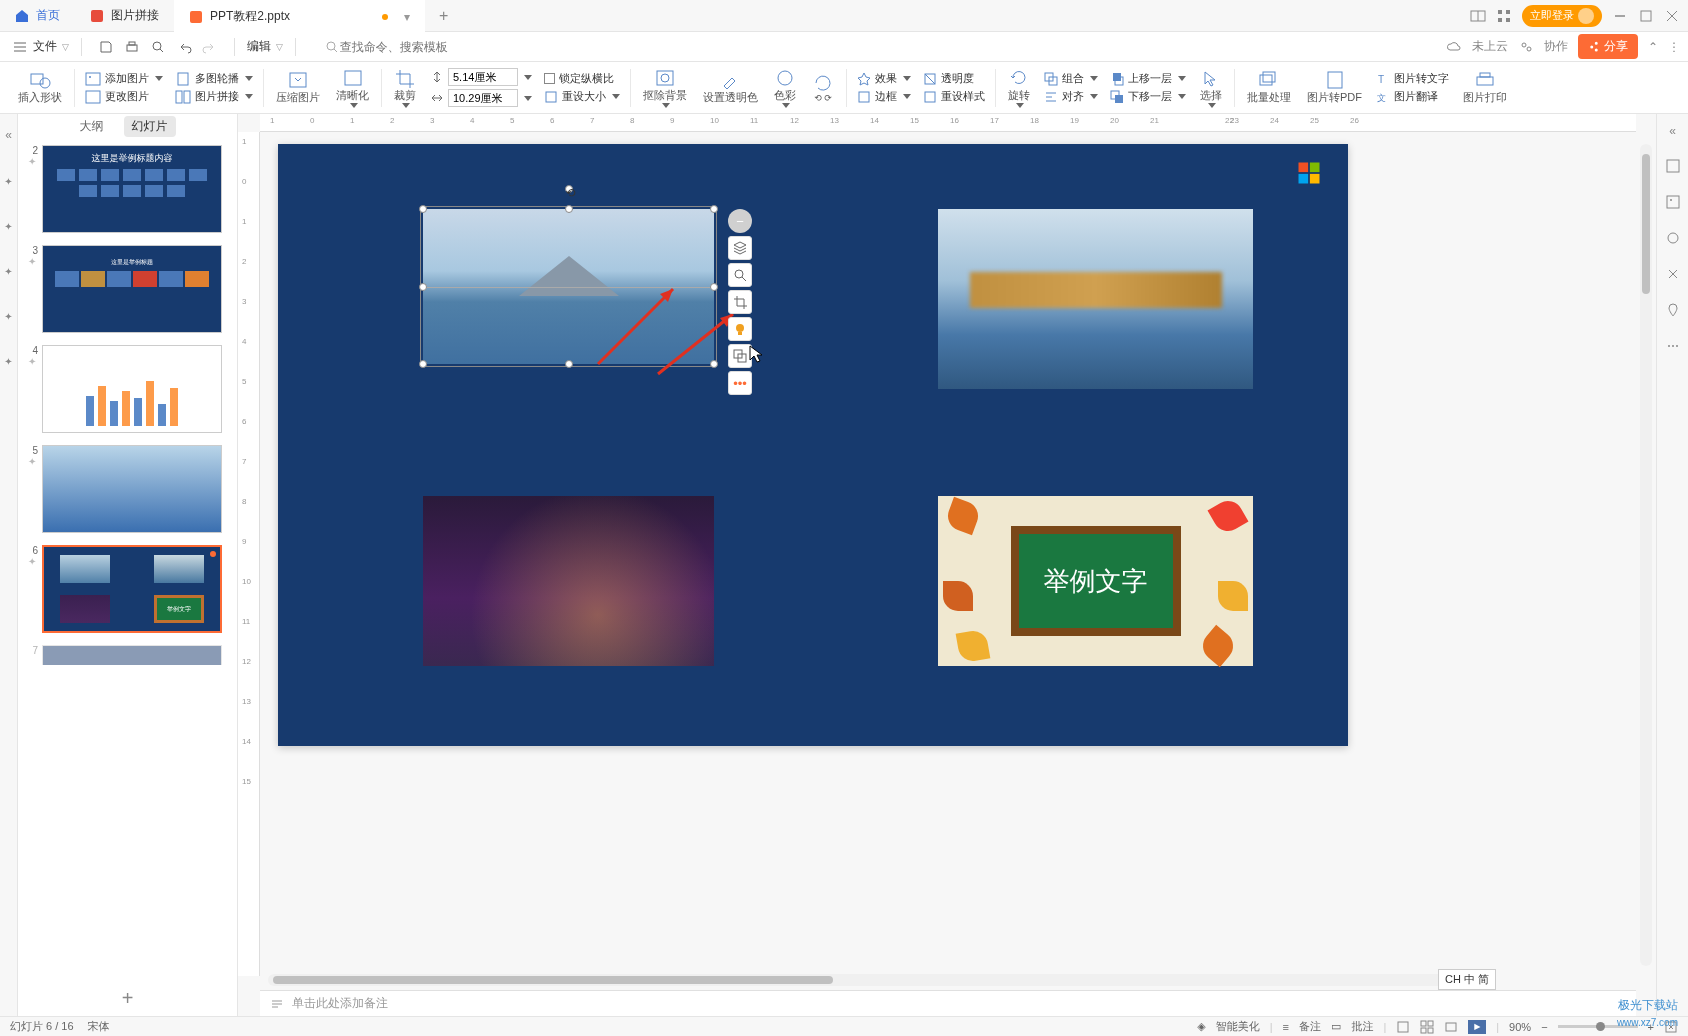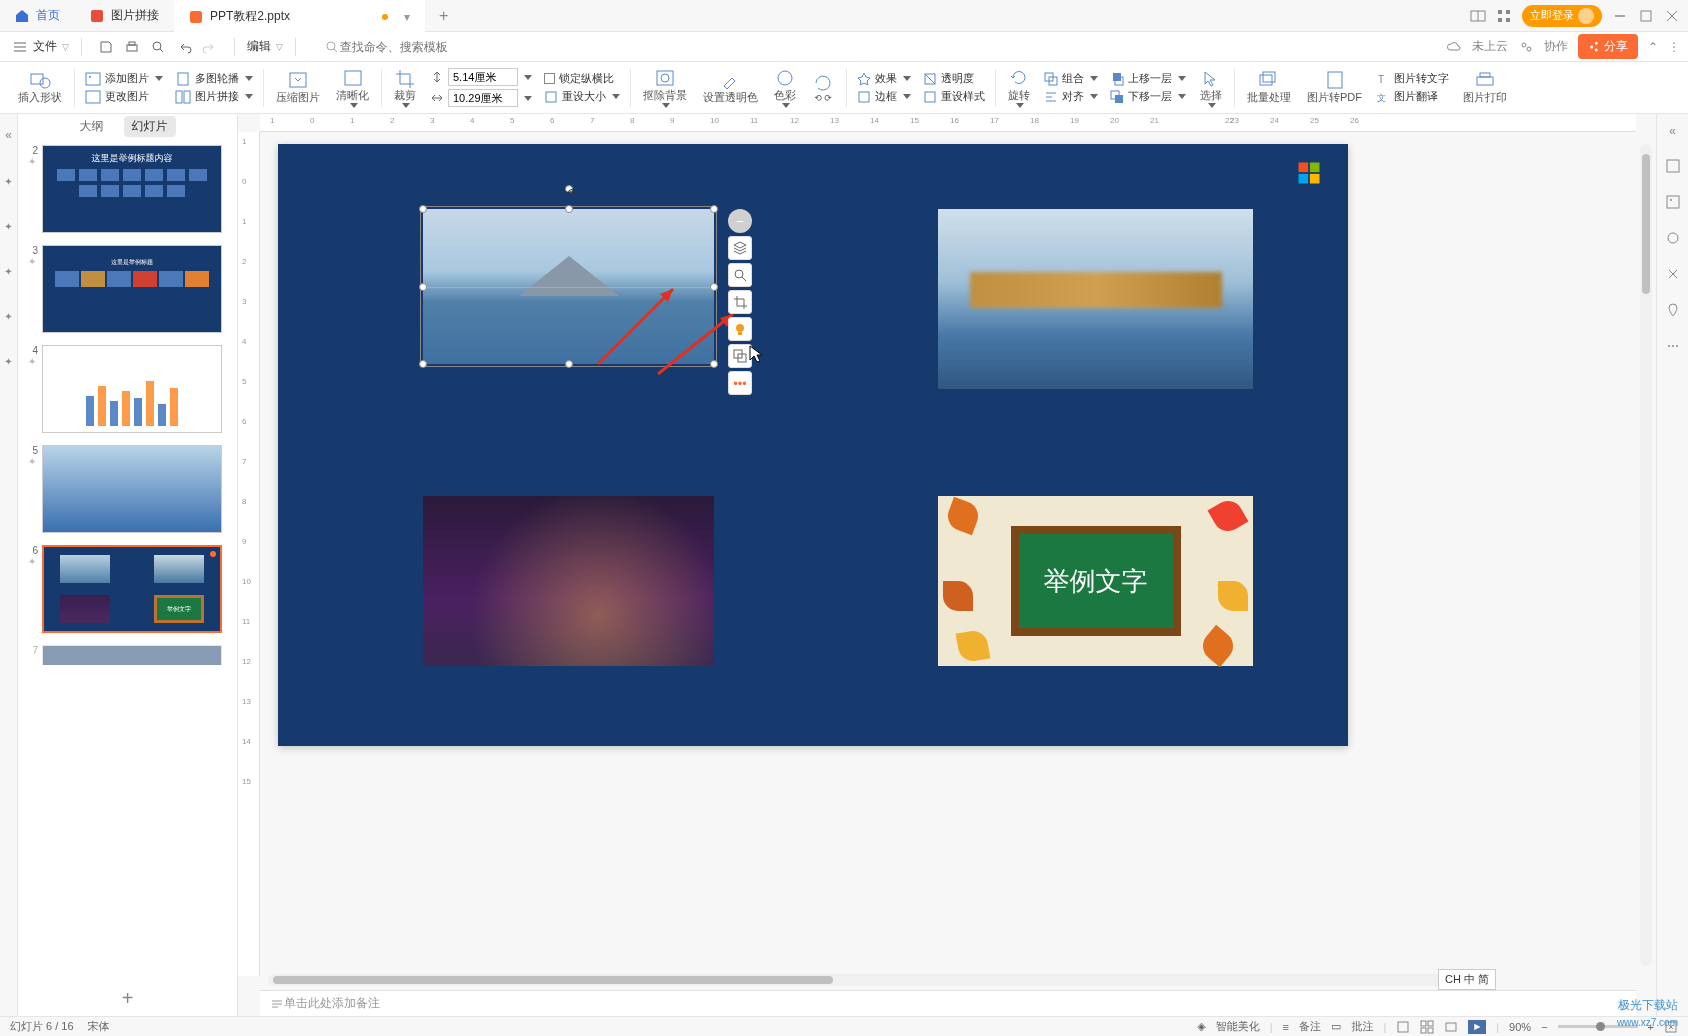--- a/index.html
+++ b/index.html
@@ -113,21 +113,21 @@
 
 .vscroll { position:absolute; right:4px; top:30px; bottom:50px; width:12px; background:#f0f0f0; border-radius:6px; }
 .vscroll .sthumb { position:absolute; top:10px; left:2px; right:2px; height:140px; background:#c0c0c0; border-radius:4px; }
 .hscroll { position:absolute; left:30px; right:200px; bottom:30px; height:12px; background:#f0f0f0; border-radius:6px; }
 .hscroll .sthumb { position:absolute; left:5px; top:2px; bottom:2px; width:560px; background:#c0c0c0; border-radius:4px; }
 
 
 .ime { position:absolute; right:160px; bottom:26px; background:#fff; border:1px solid #ccc; padding:2px 6px; font-size:11px; display:flex; align-items:center; gap:4px; }
 
 
-.notes { position:absolute; left:22px; right:20px; bottom:0; height:26px; border-top:1px solid #e0e0e0; display:flex; align-items:center; padding:0 10px; color:#999; background:#fff; }
+.notes { position:absolute; left:22px; right:20px; bottom:0; height:26px; border-top:1px solid #e0e0e0; display:flex; align-items:center; padding:0 10px; color:#999; gap:8px; background:#fff; }
 
 
 .status { position:absolute; bottom:0; left:0; right:0; height:20px; background:#f7f7f7; border-top:1px solid #e5e5e5; display:flex; align-items:center; padding:0 10px; font-size:11px; color:#666; gap:14px; }
 .status .right { margin-left:auto; display:flex; align-items:center; gap:10px; }
 .zoom-track { width:80px; height:3px; background:#ccc; position:relative; }
 .zoom-thumb { position:absolute; left:38px; top:-3px; width:9px; height:9px; background:#888; border-radius:50%; }
 
 
 .watermark { position:absolute; right:10px; bottom:22px; font-size:12px; color:#4090d0; }
 .wm2 { position:absolute; right:10px; bottom:8px; font-size:10px; color:#4090d0; }

